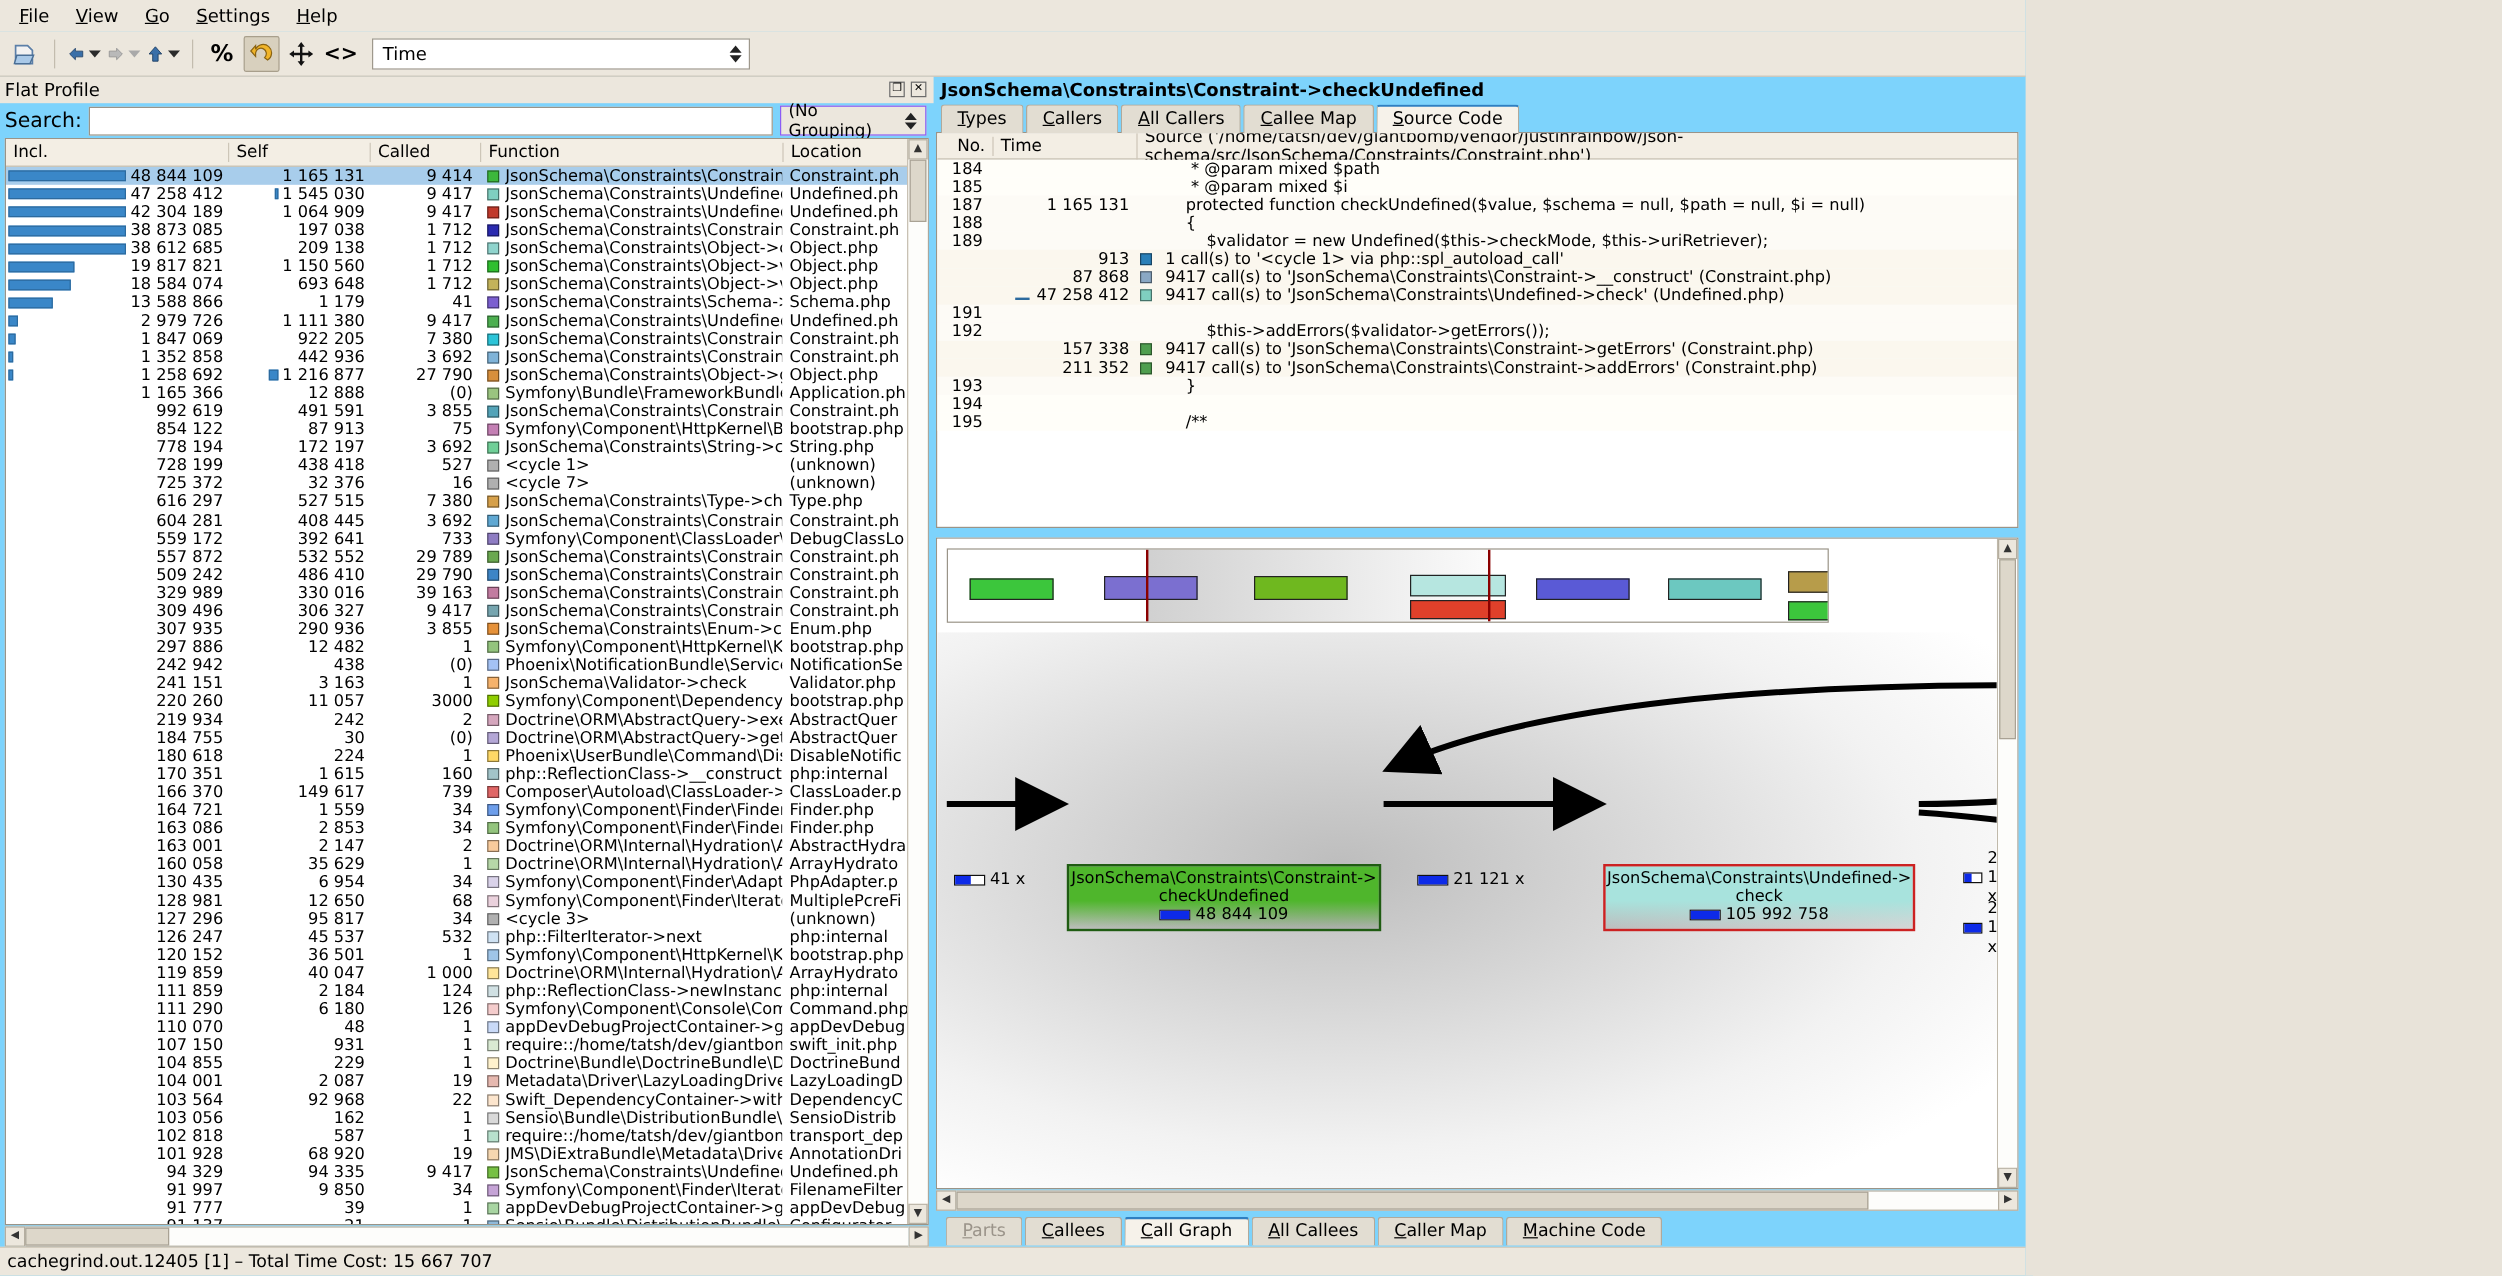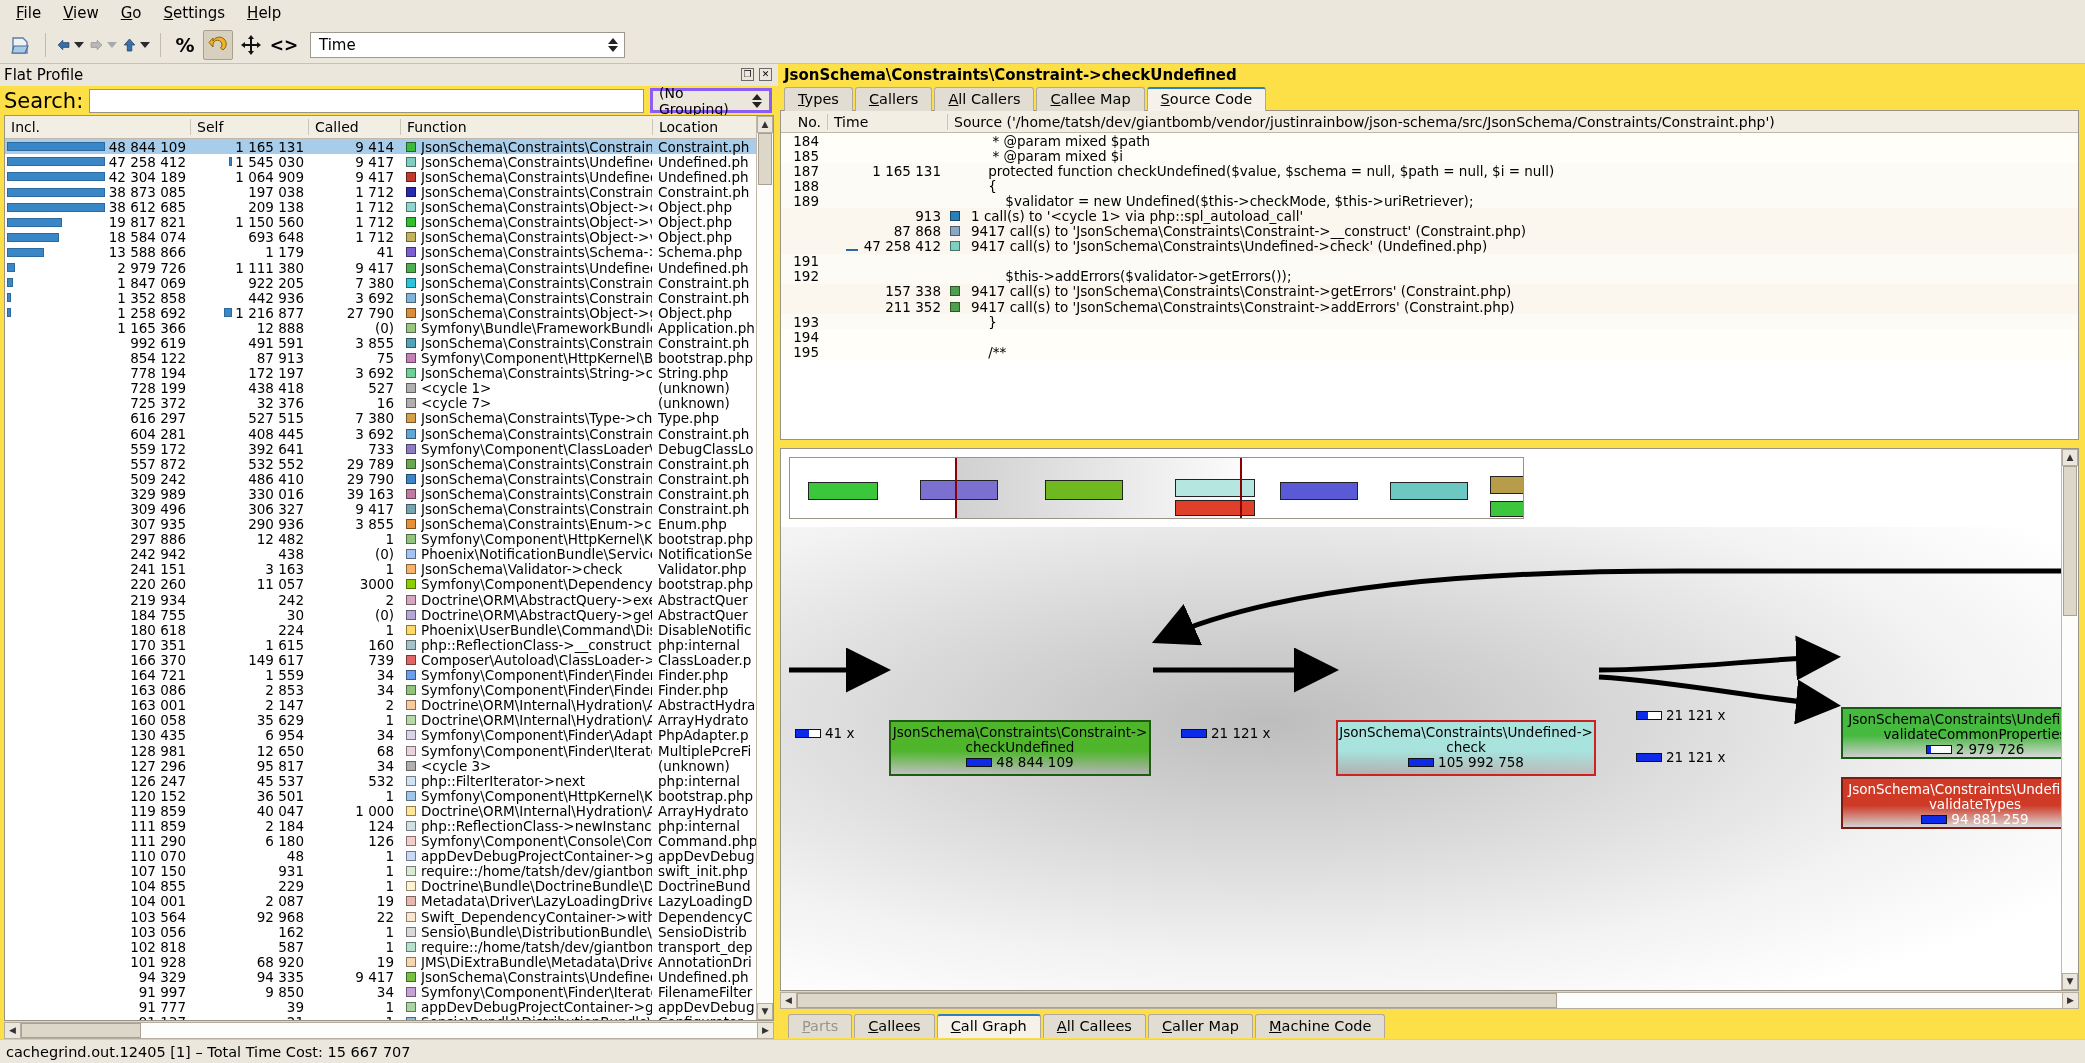--- a/index.html
+++ b/index.html
@@ -5,21 +5,21 @@
   * { box-sizing: border-box; }
   html, body {
     margin: 0; padding: 0;
     width: 2085px; height: 1063px;
     overflow: hidden;
     background: #e8e3d9;
     font-family: "DejaVu Sans", "Liberation Sans", sans-serif;
     font-size: 15px;
     color: #000;
   }
-  .app { width: 2085px; height: 1063px; display: flex; flex-direction: column; background: #fde047; }
+  .app { width: 1688px; height: 1063px; display: flex; flex-direction: column; background: #7dd3fc; }
 
   
   .menubar {
     height: 26px; display: flex; align-items: center;
     padding-left: 6px; gap: 2px;
     background: #ece7dd;
     flex: 0 0 26px;
   }
   .menubar .mi {
     padding: 3px 10px; font-size: 15px; line-height: 1; cursor: default;
@@ -59,24 +59,24 @@
   
   .docktitle {
     height: 22px; display:flex; align-items:center; justify-content: space-between;
     padding: 0 6px 0 4px; font-size: 15px; background:#ece7dd;
   }
   .dockbtns { display:flex; gap:5px; }
   .dockbtn { width:13px;height:13px;border:1px solid #6b6b6b; position:relative; background:#ece7dd; font-size:9px; line-height:11px; text-align:center; }
 
   
   .searchrow { height: 30px; display: flex; align-items: center; gap: 6px; padding: 0 6px 0 4px; }
-  .searchrow label { font-size: 21px; }
+  .searchrow label { font-size: 17px; }
   .searchinput { flex: 1 1 auto; height: 24px; background: #fff; border: 1px solid #9a9488; }
   .groupcombo {
-    flex: 0 0 122px; height: 25px; background: #ece7dd; border: 3px solid #8b5cf6;
+    flex: 0 0 122px; height: 25px; background: #ece7dd; border: 1px solid #8b5cf6;
     display:flex; align-items:center; justify-content:space-between; padding: 0 3px 0 6px; font-size: 14px;
   }
 
   
   .tablewrap { flex: 1 1 auto; display:flex; min-height:0; border: 1px solid #9a9488; background:#fff; margin: 0 4px; }
   .tablecol { flex: 1 1 auto; min-width: 0; display:flex; flex-direction:column; }
   .thead { display:flex; height: 23px; background:#f3eee4; border-bottom:1px solid #c0b9ab; font-size:14px; align-items:center;}
   .thead div { padding: 0 6px; }
   .th-incl { width: 185px; flex:0 0 185px; }
   .th-self { width: 118px; flex:0 0 118px; border-left:1px solid #cdc6b8; }

